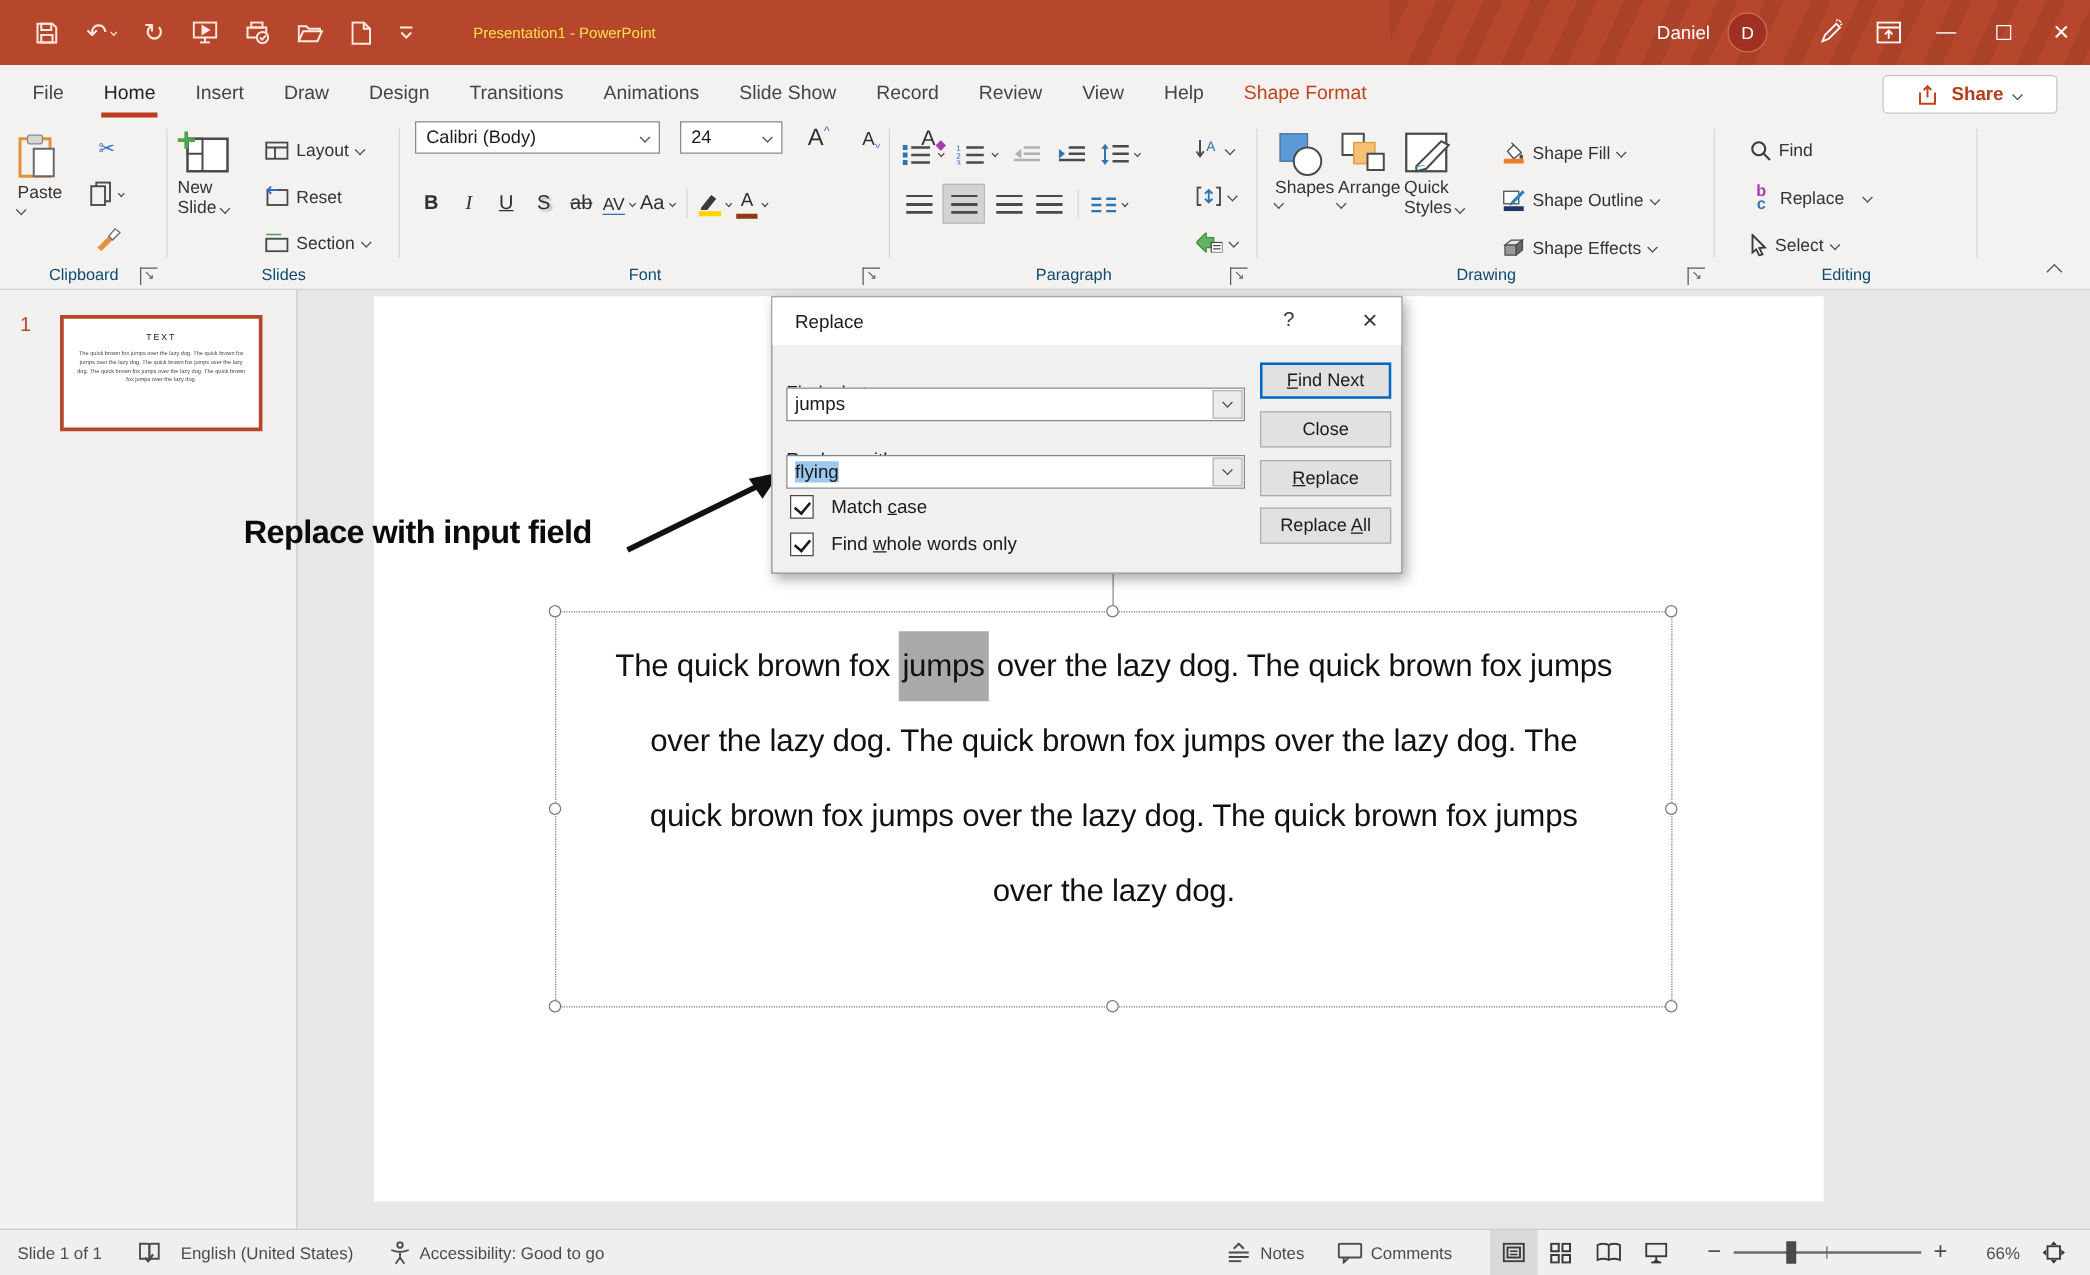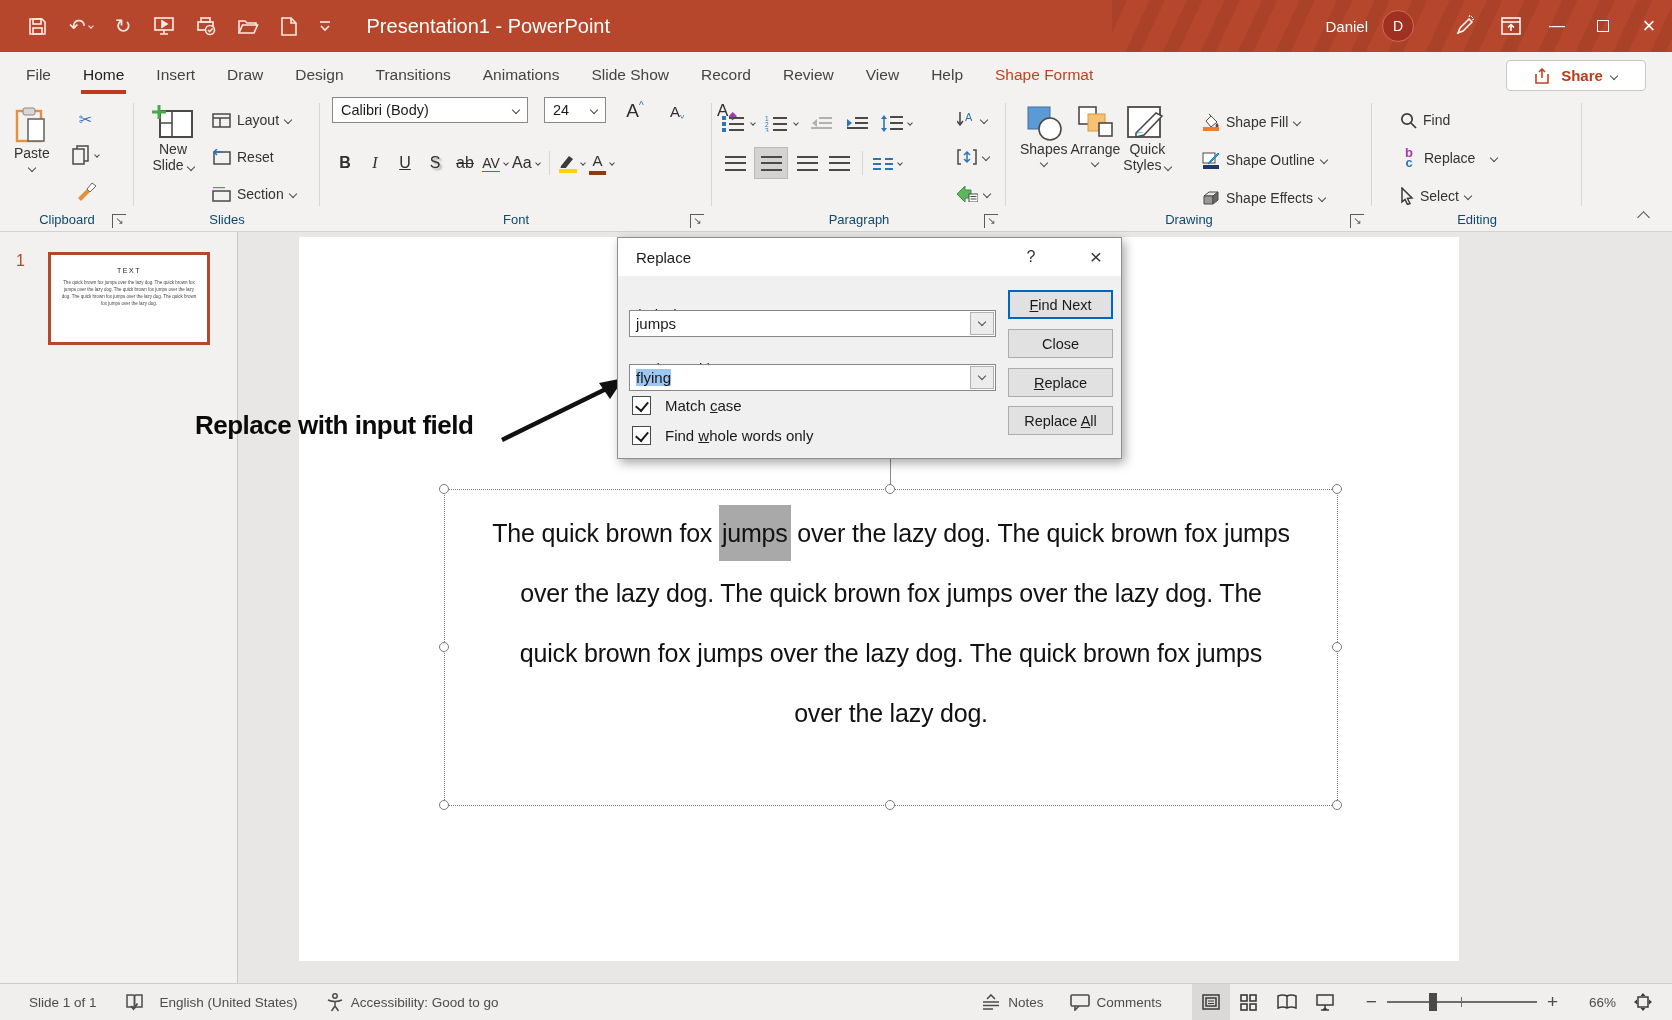--- a/index.html
+++ b/index.html
@@ -8,21 +8,21 @@
 
   
   .titlebar { position:absolute; left:0; top:0; width:1672px; height:52px;
     background:#b7472c; display:flex; align-items:center; color:#fff; z-index:60; }
   .titlebar::after{ content:""; position:absolute; right:0; top:0; width:560px; height:52px;
     background:repeating-linear-gradient(115deg, rgba(0,0,0,.07) 0 14px, rgba(0,0,0,0) 14px 34px);
     pointer-events:none; }
   .qat { display:flex; align-items:center; gap:22px; margin-left:28px; z-index:2;}
   .qat .qbtn { display:flex; align-items:center; color:#ffe9e1; font-size:20px; }
   .qat svg { stroke:#ffe9e1; fill:none; stroke-width:1.6; }
-  .doctitle { margin-left:36px; font-size:20px; color:#ffffff; z-index:2; white-space:nowrap;}
+  .doctitle { margin-left:48px; font-size:12px; color:#fde047; z-index:2; white-space:nowrap;}
   .searchbox { position:absolute; left:650px; top:10px; width:382px; height:32px;
     background:#f2c4ae; border-radius:2px; display:flex; align-items:center; z-index:2;}
   .searchbox .mag { margin-left:26px; }
   .searchbox span { color:#fff; font-size:15px; margin-left:14px; }
   .tb-right { position:absolute; right:0; top:0; height:52px; display:flex; align-items:center; z-index:2;}
   .username { font-size:15px; color:#fff; margin-right:14px; }
   .avatar { width:32px; height:32px; border-radius:50%; background:#a03122; border:1px solid #c96f54;
     display:flex; align-items:center; justify-content:center; font-size:14px; margin-right:28px; }
   .tb-icon { width:46px; height:52px; display:flex; align-items:center; justify-content:center; }
   .winbtn { width:46px; height:52px; display:flex; align-items:center; justify-content:center;
@@ -48,21 +48,21 @@
     border-bottom:1px solid #d4d2d0; display:flex; }
   .rgroup { position:relative; height:135px; flex:none; }
   .gsep { position:absolute; top:6px; bottom:26px; right:0; width:1px; background:#d8d6d4; }
   .glabel { position:absolute; bottom:5px; left:0; right:0; text-align:center;
     font-size:13px; color:#0c4a6e; }
   .launcher { position:absolute; bottom:4px; right:8px; width:14px; height:14px;
     border-top:1px solid #5c5a58; border-left:1px solid #5c5a58; color:#5c5a58;
     font-size:10px; line-height:12px; text-align:center; }
   .chv { display:inline-block; width:6px; height:6px; border-right:1.5px solid #4a4a4a;
     border-bottom:1.5px solid #4a4a4a; transform:rotate(45deg); }
-  .bigbtn { display:flex; flex-direction:column; align-items:center; font-size:14px; color:#333; }
+  .bigbtn { display:flex; flex-direction:column; align-items:flex-start; font-size:14px; color:#333; }
   .smallrow { display:flex; align-items:center; gap:6px; font-size:14px; color:#333; height:30px; }
   .iconbtn { min-width:26px; height:28px; display:flex; align-items:center; justify-content:center;
     font-size:16px; color:#2f2f2f; }
   .bars { width:21px; height:15px;
     background:repeating-linear-gradient(to bottom,#4a4a4a 0 2px, rgba(0,0,0,0) 2px 6.5px); }
   .selbox { background:#d5d3d1; border:1px solid #bcbab8; }
   .combo { background:#fff; border:1px solid #8a8886; height:26px; display:flex; align-items:center;
     font-size:14.5px; color:#1a1a1a; padding-left:8px; position:relative; }
   .combo .chv { position:absolute; right:8px; }
   .uletter { font-size:17px; color:#2f2f2f; }
@@ -304,21 +304,21 @@
     <span class="glabel">Slides</span>
     <span class="gsep"></span>
   </div>
 
   <div class="rgroup" style="width:392px">
     <div style="position:absolute;left:12px;top:0;display:flex;gap:16px;">
       <span class="combo" style="width:196px">
         <span>Calibri (Body)</span>
           <span class="chv"></span>
       </span>
-      <span class="combo" style="width:62px">
+      <span class="combo" style="width:82px">
         <span>24</span>
           <span class="chv"></span>
       </span>
       <span class="iconbtn">
           <span class="uletter" style="font-size:19px">A</span>
           <span style="color:#2f6fbe;font-size:10px;margin-top:-12px">^</span>
         </span>
       <span class="iconbtn">
           <span class="uletter" style="font-size:15px">A</span>
           <span style="color:#2f6fbe;font-size:9px;margin-top:8px;transform:rotate(180deg)">^</span>
@@ -656,21 +656,21 @@
   <div class="dlg-btn" style="top:91px">Close</div>
   <div class="dlg-btn" style="top:130px">
       <span><span></span><span class="uk">R</span><span>eplace</span></span>
     </div>
   <div class="dlg-btn" style="top:168px">
       <span><span>Replace </span><span class="uk">A</span><span>ll</span></span>
     </div>
 </div>
 
 <div class="statusbar">
-  <span class="sb-item" style="margin-left:29px">Slide 1 of 1</span>
+  <span class="sb-item" style="margin-left:14px">Slide 1 of 1</span>
   <span class="sb-item" style="margin-left:28px">
     <svg class="ic" width="19" height="19" viewBox="0 0 19 19" fill="none" stroke="#4e4c4a" stroke-width="1.5">
         <path d="M2 2 h6 q1.5 0 1.5 1.5 v12 q0-1.5-1.5-1.5 h-6 z"></path>
         <path d="M17 2 h-6 q-1.5 0-1.5 1.5 v12 q0-1.5 1.5-1.5 h6 z"></path>
         <path d="M6 13 l2.5 3 4-5.5" stroke-width="1.8"></path>
       </svg>
   </span>
   <span class="sb-item" style="margin-left:16px">English (United States)</span>
   <span class="sb-item" style="margin-left:28px">
     <svg class="ic" width="18" height="19" viewBox="0 0 18 19" fill="none" stroke="#4e4c4a" stroke-width="1.5">

